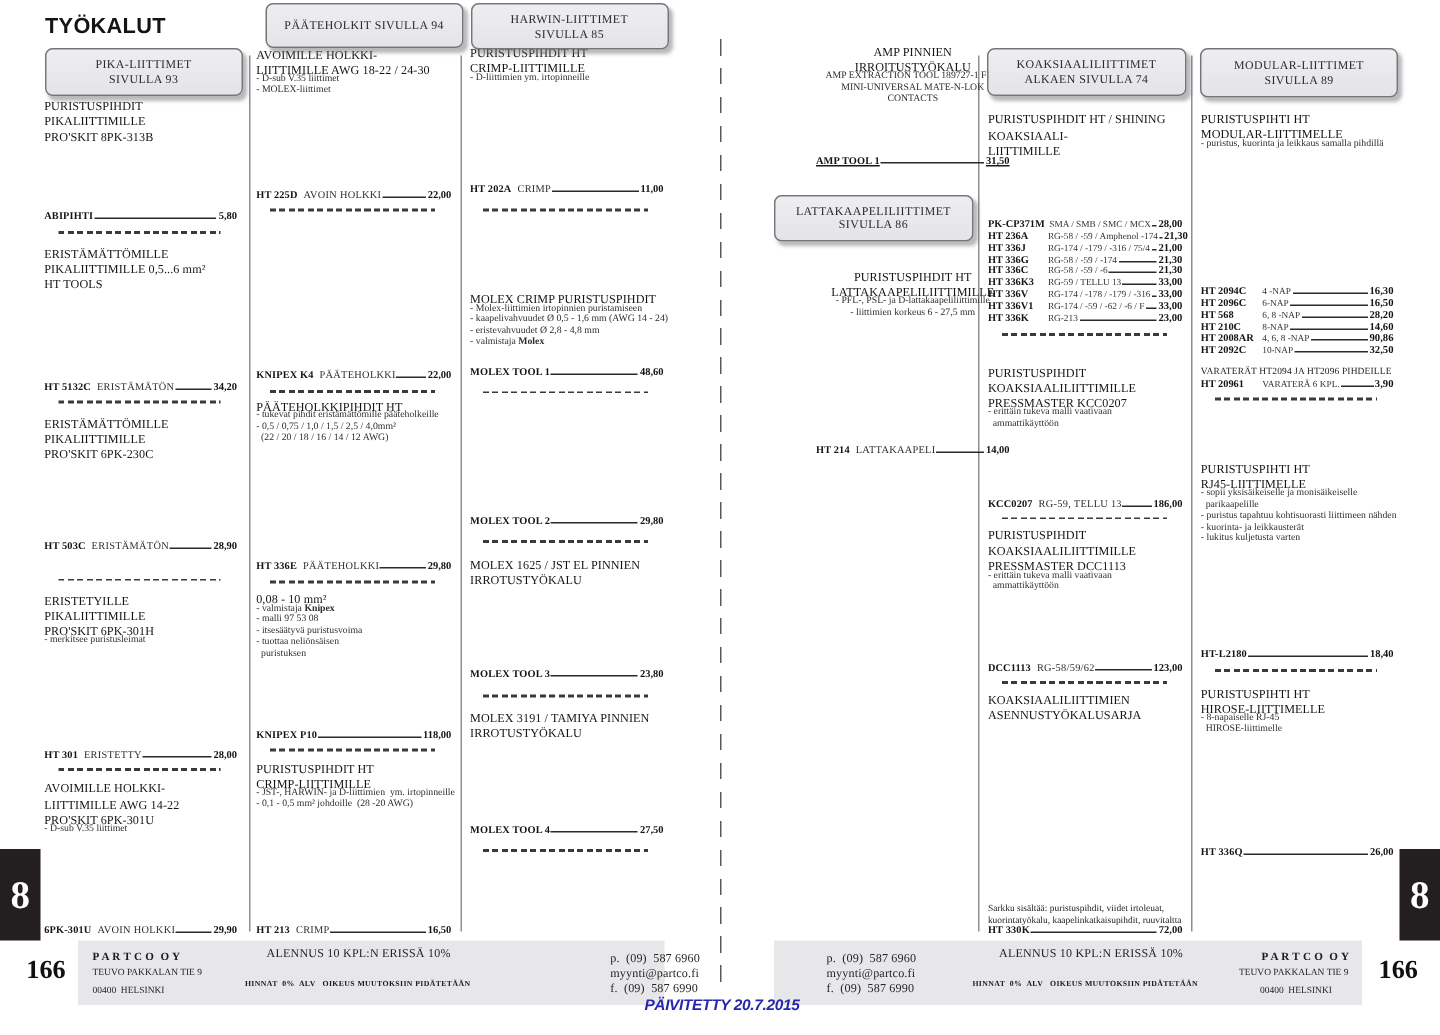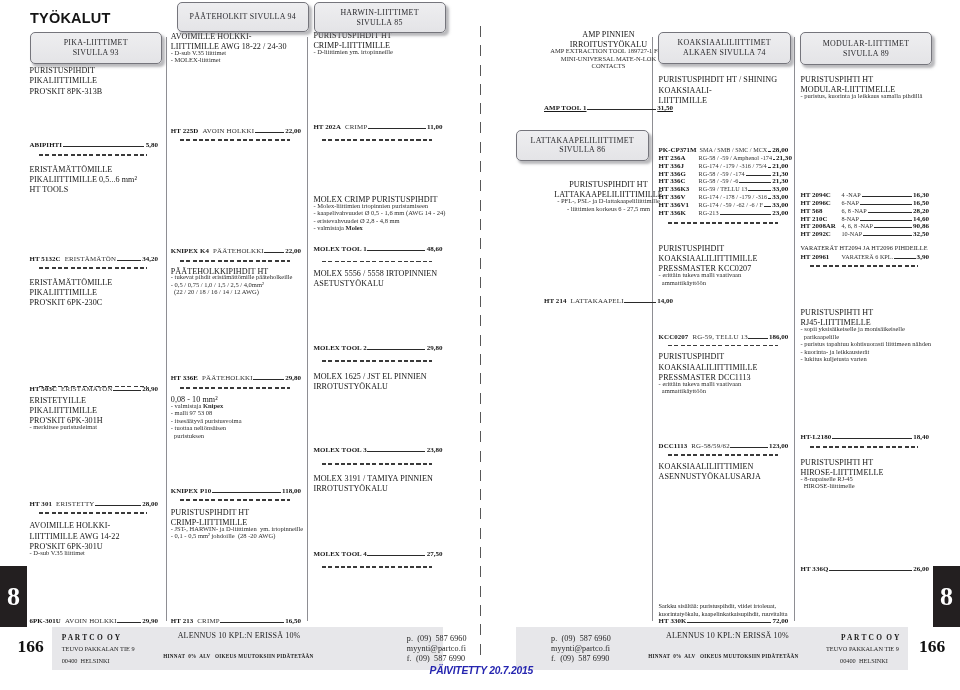--- a/index.html
+++ b/index.html
@@ -98,21 +98,21 @@
           <span class="desc">ERISTÄMÄTÖN</span>
           <span class="lead"></span>
           <span class="val">34,20</span>
         </div>
         <div class="dash" style="top: 267.3px; left: 9px; width: 108.8px;"></div>
         <div class="blk" style="top: 277.6px; width: 128.5px;">
           <div class="btitle">ERISTÄMÄTTÖMILLE</div>
           <div class="btitle">PIKALIITTIMILLE</div>
           <div class="btitle">PRO'SKIT 6PK-230C</div>
         </div>
-        <div class="price" style="top: 385px;">
+        <div class="price" style="top: 361px;">
           <span class="code">HT 503C</span>
           <span class="desc">ERISTÄMÄTÖN</span>
           <span class="lead"></span>
           <span class="val">28,90</span>
         </div>
         <div class="dash" style="top: 385.6px; left: 9px; width: 108.8px;"></div>
         <div class="blk" style="top: 395.5px; width: 128.5px;">
           <div class="btitle">ERISTETYILLE</div>
           <div class="btitle">PIKALIITTIMILLE</div>
           <div class="btitle">PRO'SKIT 6PK-301H</div>
@@ -242,24 +242,20 @@
             <div class="bul">- eristevahvuudet Ø 2,8 - 4,8 mm</div>
             <div class="bul">- valmistaja <b>Molex</b></div>
           </div>
         </div>
         <div class="price" style="top: 245px;">
           <span class="code">MOLEX TOOL 1</span>
           <span class="lead"></span>
           <span class="val">48,60</span>
         </div>
         <div class="dash" style="top: 260.7px; left: 9px; width: 109.3px;"></div>
-        <div class="blk" style="top: 269px; width: 129px;">
-          <div class="btitle">MOLEX 5556 / 5558 IRTOPINNIEN</div>
-          <div class="btitle">ASETUSTYÖKALU</div>
-        </div>
         <div class="price" style="top: 344px;">
           <span class="code">MOLEX TOOL 2</span>
           <span class="lead"></span>
           <span class="val">29,80</span>
         </div>
         <div class="dash" style="top: 360.4px; left: 9px; width: 109.3px;"></div>
         <div class="blk" style="top: 372px; width: 129px;">
           <div class="btitle">MOLEX 1625 / JST EL PINNIEN</div>
           <div class="btitle">IRROTUSTYÖKALU</div>
         </div>

